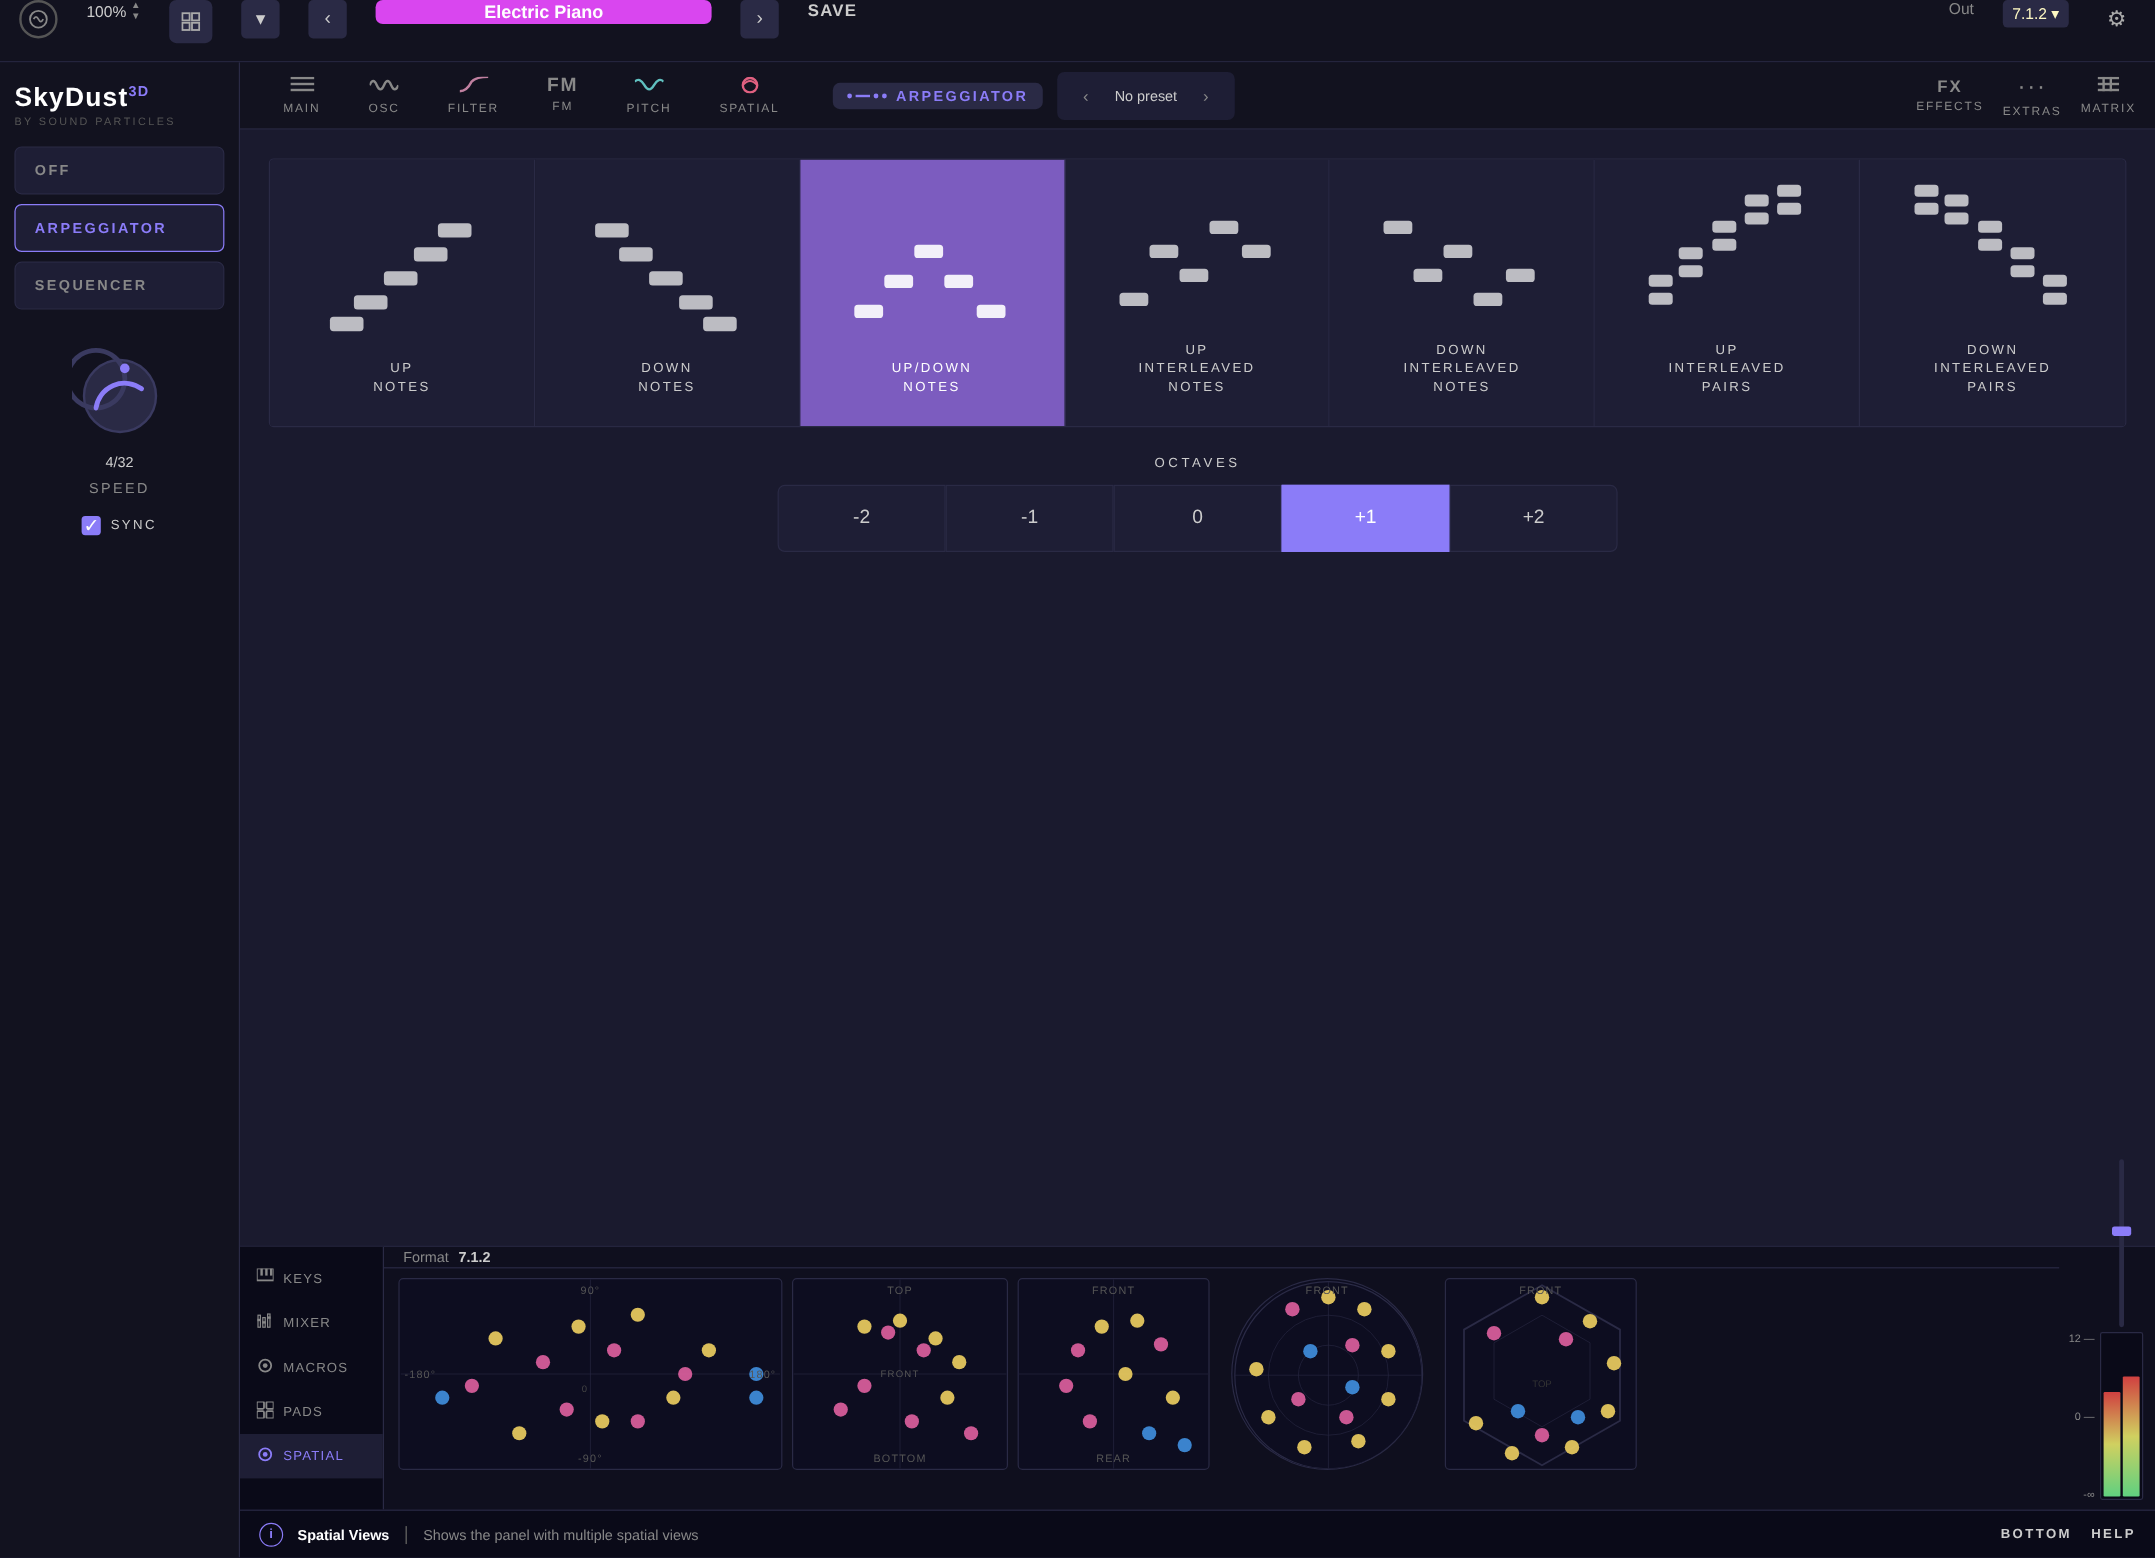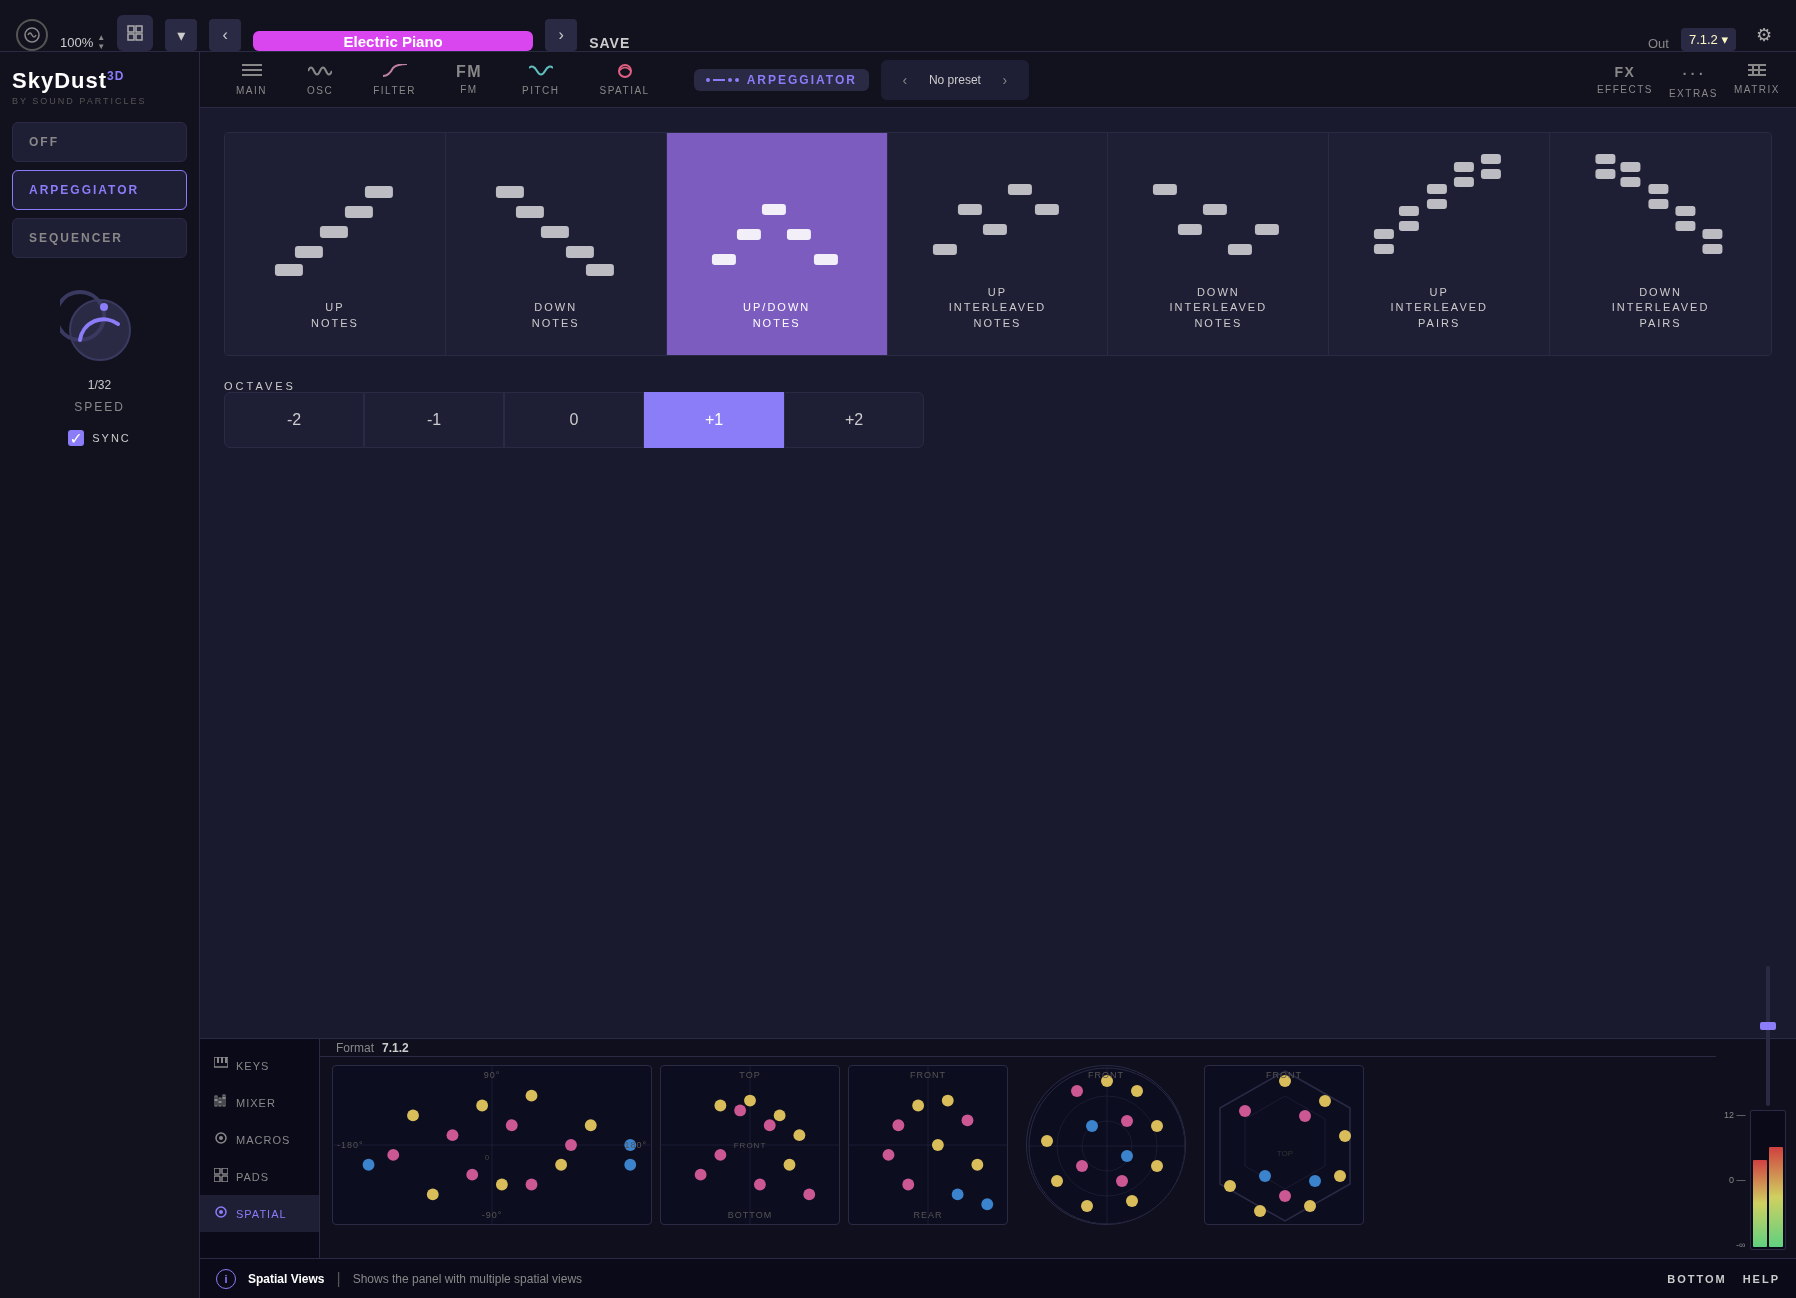--- a/index.html
+++ b/index.html
@@ -11,23 +11,23 @@
       overflow: hidden;
       color: #fff;
     }
 
     
     .top-bar {
       width: 100%;
       height: 52px;
       background: #12121f;
       display: flex;
-      align-items: flex-end;
+      align-items: flex-start;
       padding: 0 16px;
-      gap: 12px;
+      gap: 24px;
       border-bottom: 1px solid #2a2a45;
     }
     .logo-icon {
       width: 32px; height: 32px;
       border: 2px solid #555;
       border-radius: 50%;
       display: flex; align-items: center; justify-content: center;
       color: #aaa; font-size: 12px;
       flex-shrink: 0;
     }
@@ -286,21 +286,22 @@
       letter-spacing: 2px;
       text-align: center;
       line-height: 1.4;
     }
     .pattern-cell.active .pattern-label { color: #fff; }
 
     
     .octaves-section {
       display: flex;
       flex-direction: column;
-      align-items: flex-start;
+      align-items: center;
+      gap: 12px;
     }
     .octaves-label {
       color: #ccc;
       font-size: 11px;
       letter-spacing: 3px;
     }
     .octaves-row {
       display: flex;
       gap: 0;
     }
@@ -587,21 +588,21 @@
 
     <div class="knob-area">
       <div class="knob-container">
         <svg class="knob-svg" viewBox="0 0 80 80">
           <circle cx="40" cy="40" r="30" fill="#2a2a45" stroke="#3a3a60" stroke-width="2"></circle>
           <path d="M 40 40 m -20 10 a 24 24 0 1 1 0.1 0" fill="none" stroke="#3a3a60" stroke-width="4" stroke-linecap="round"></path>
           <path d="M 40 40 m -20 10 a 24 24 0 0 1 38 -16" fill="none" stroke="#8b7cf8" stroke-width="4" stroke-linecap="round"></path>
           <circle cx="44" cy="17" r="4" fill="#8b7cf8"></circle>
         </svg>
       </div>
-      <div class="knob-label">1/32</div>
+      <div class="knob-label">4/32</div>
       <div class="knob-sublabel">SPEED</div>
       <div class="sync-row">
         <div class="sync-checkbox">✓</div>
         <span class="sync-label">SYNC</span>
       </div>
     </div>
   </div>
 
   <div class="right-content">
 

